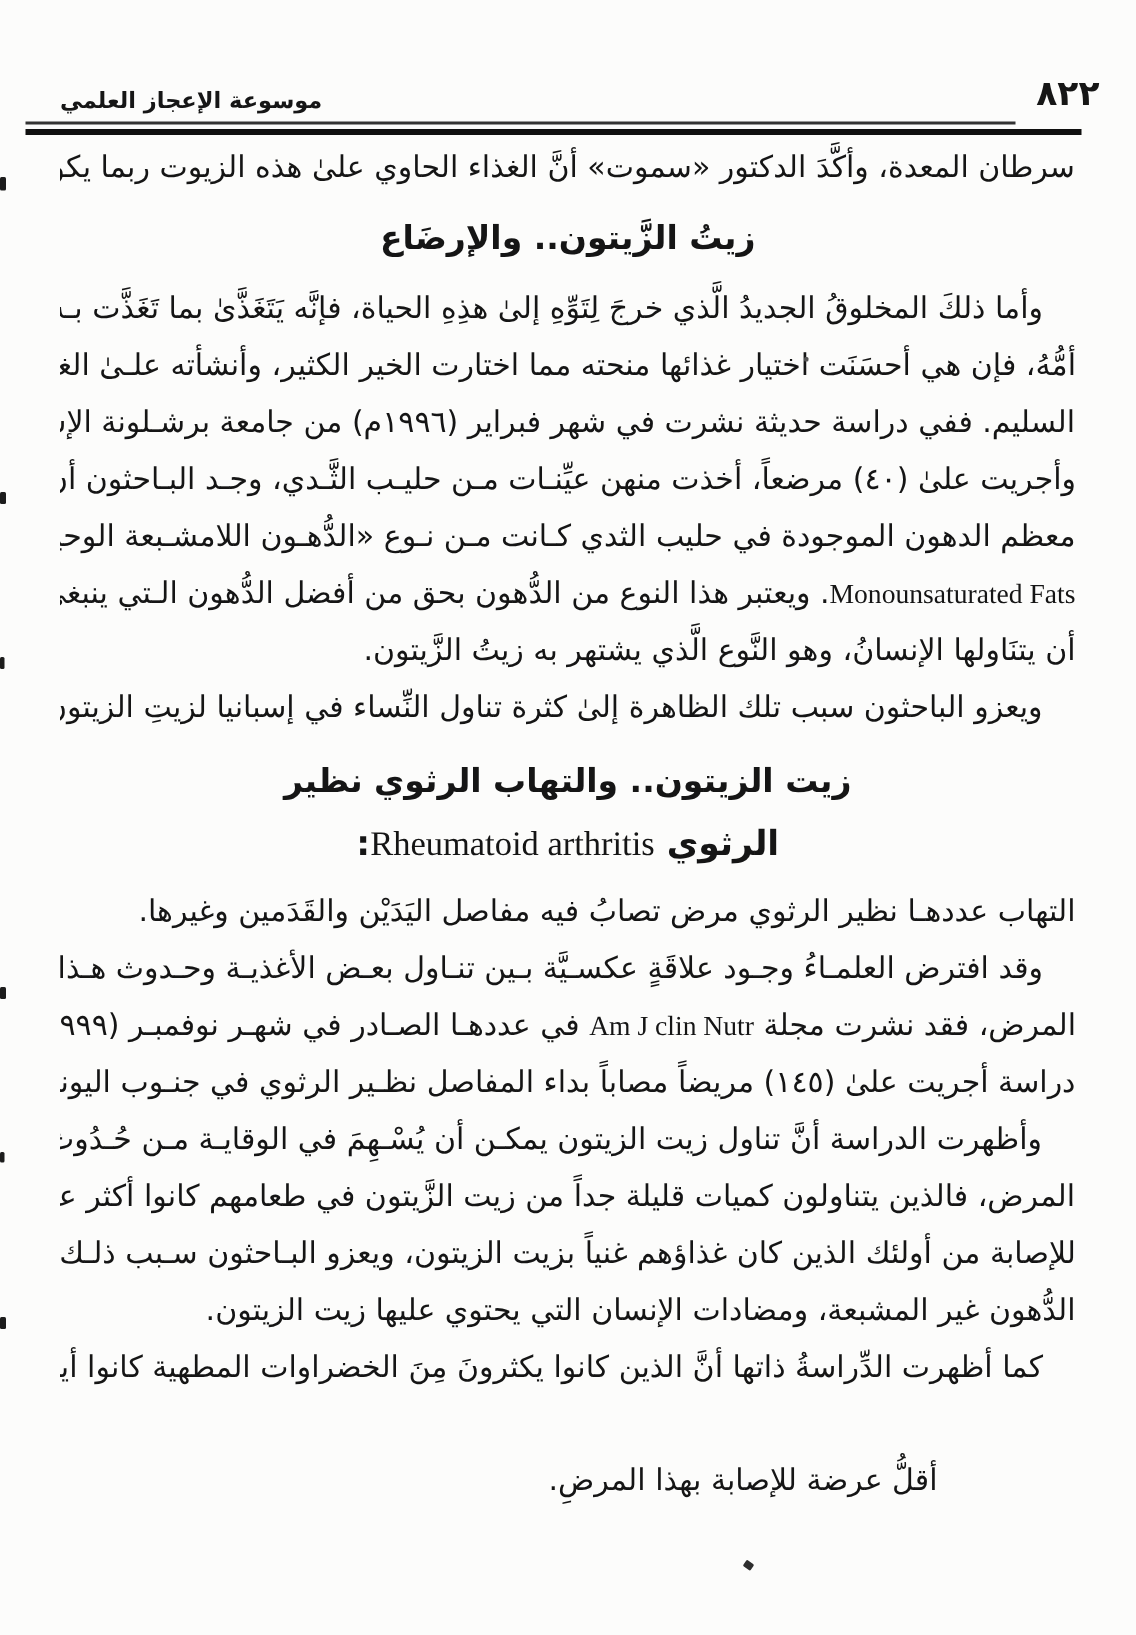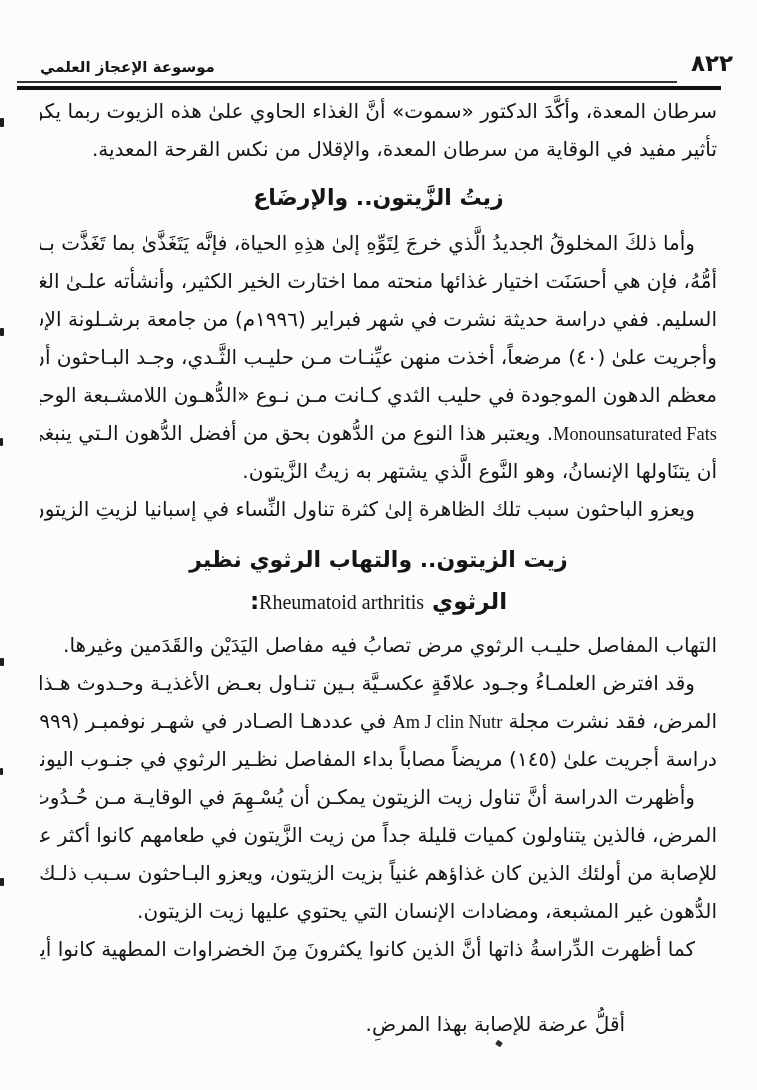--- a/index.html
+++ b/index.html
@@ -38,21 +38,21 @@
   .block.h2{margin:10px 0 6px;}
   .block.h1 .line,.block.h2 .line{
     font-weight:bold;font-size:22px;line-height:44px;height:44px;
     text-align:center;text-align-last:center;white-space:nowrap;
   }
   .block.h2 .line:last-child{font-size:23px;line-height:38px;height:38px;}
   .latin{
     font-family:"Liberation Serif","DejaVu Serif",serif;
     font-size:0.92em;font-weight:normal;
   }
-  .block.h1 .latin,.block.h2 .latin{font-size:20px;}
+  .block.h1 .latin,.block.h2 .latin{font-size:23px;}
   
   .speck{position:absolute;background:#1c1c1c;border-radius:1px;}
   .speck.s1{top:118px;right:753px;width:4px;height:9px;}
   .speck.s2{top:328px;right:753px;width:4px;height:8px;}
   .speck.s3{top:438px;right:754px;width:3px;height:8px;}
   .speck.s4{top:658px;right:753px;width:4px;height:8px;}
   .speck.s5{top:768px;right:754px;width:3px;height:7px;}
   .speck.s6{top:878px;right:753px;width:4px;height:8px;}
   .speck.s7{top:1041px;left:496px;width:6px;height:5px;transform:rotate(35deg);background:#2e2e2e;}
   .speck.s8{top:238px;left:536px;width:3px;height:3px;background:#555;}
@@ -66,21 +66,20 @@
     <span class="page-number">٨٢٢</span>
     <span class="header-title">موسوعة الإعجاز العلمي</span>
   </div>
 
   <div class="rule-thin-long"></div>
   <div class="rule-thick"></div>
 
   <div class="body">
       <div class="block p">
         <div class="line fill" dir="rtl">سرطان المعدة، وأكَّدَ الدكتور «سموت» أنَّ الغذاء الحاوي علىٰ هذه الزيوت ربما يكون لـه</div>
-        <div class="line end" dir="rtl">تأثير مفيد في الوقاية من سرطان المعدة، والإقلال من نكس القرحة المعدية.</div>
       </div>
       <div class="block h1">
         <div class="line center" dir="rtl">زيتُ الزَّيتون.. والإرضَاع</div>
       </div>
       <div class="block p">
         <div class="line fill indent" dir="rtl">وأما ذلكَ المخلوقُ الجديدُ الَّذي خرجَ لِتَوِّهِ إلىٰ هذِهِ الحياة، فإنَّه يَتَغَذَّىٰ بما تَغَذَّت بـه</div>
         <div class="line fill" dir="rtl">أمُّهُ، فإن هي أحسَنَت اختيار غذائها منحته مما اختارت الخير الكثير، وأنشأته علـىٰ الغـذاء</div>
         <div class="line fill" dir="rtl">السليم. ففي دراسة حديثة نشرت في شهر فبراير (١٩٩٦م) من جامعة برشـلونة الإسبانية،</div>
         <div class="line fill" dir="rtl">وأجريت علىٰ (٤٠) مرضعاً، أخذت منهن عيِّنـات مـن حليـب الثَّـدي، وجـد البـاحثون أن</div>
         <div class="line fill" dir="rtl">معظم الدهون الموجودة في حليب الثدي كـانت مـن نـوع «الدُّهـون اللامشـبعة الوحيـدة»</div>
@@ -88,21 +87,21 @@
         <div class="line end" dir="rtl">أن يتنَاولها الإنسانُ، وهو النَّوع الَّذي يشتهر به زيتُ الزَّيتون.</div>
       </div>
       <div class="block p">
         <div class="line end indent" dir="rtl">ويعزو الباحثون سبب تلك الظاهرة إلىٰ كثرة تناول النِّساء في إسبانيا لزيتِ الزيتون.</div>
       </div>
       <div class="block h2">
         <div class="line center" dir="rtl">زيت الزيتون.. والتهاب الرثوي نظير</div>
         <div class="line center" dir="rtl">الرثوي <span class="latin">Rheumatoid arthritis</span>:</div>
       </div>
       <div class="block p">
-        <div class="line end" dir="rtl">التهاب المفاصل حليـب الرثوي مرض تصابُ فيه مفاصل اليَدَيْن والقَدَمين وغيرها.</div>
+        <div class="line end" dir="rtl">التهاب عددهـا نظير الرثوي مرض تصابُ فيه مفاصل اليَدَيْن والقَدَمين وغيرها.</div>
       </div>
       <div class="block p">
         <div class="line fill indent" dir="rtl">وقد افترض العلمـاءُ وجـود علاقَةٍ عكسـيَّة بـين تنـاول بعـض الأغذيـة وحـدوث هـذا</div>
         <div class="line fill" dir="rtl">المرض، فقد نشرت مجلة <span class="latin">Am J clin Nutr</span> في عددهـا الصـادر في شهـر نوفمبـر (١٩٩٩م)</div>
         <div class="line fill" dir="rtl">دراسة أجريت علىٰ (١٤٥) مريضاً مصاباً بداء المفاصل نظـير الرثوي في جنـوب اليونـان،</div>
       </div>
       <div class="block p">
         <div class="line fill indent" dir="rtl">وأظهرت الدراسة أنَّ تناول زيت الزيتون يمكـن أن يُسْـهِمَ في الوقايـة مـن حُـدُوث هـذا</div>
         <div class="line fill" dir="rtl">المرض، فالذين يتناولون كميات قليلة جداً من زيت الزَّيتون في طعامهم كانوا أكثر عرضـة</div>
         <div class="line fill" dir="rtl">للإصابة من أولئك الذين كان غذاؤهم غنياً بزيت الزيتون، ويعزو البـاحثون سـبب ذلـك إلىٰ</div>

